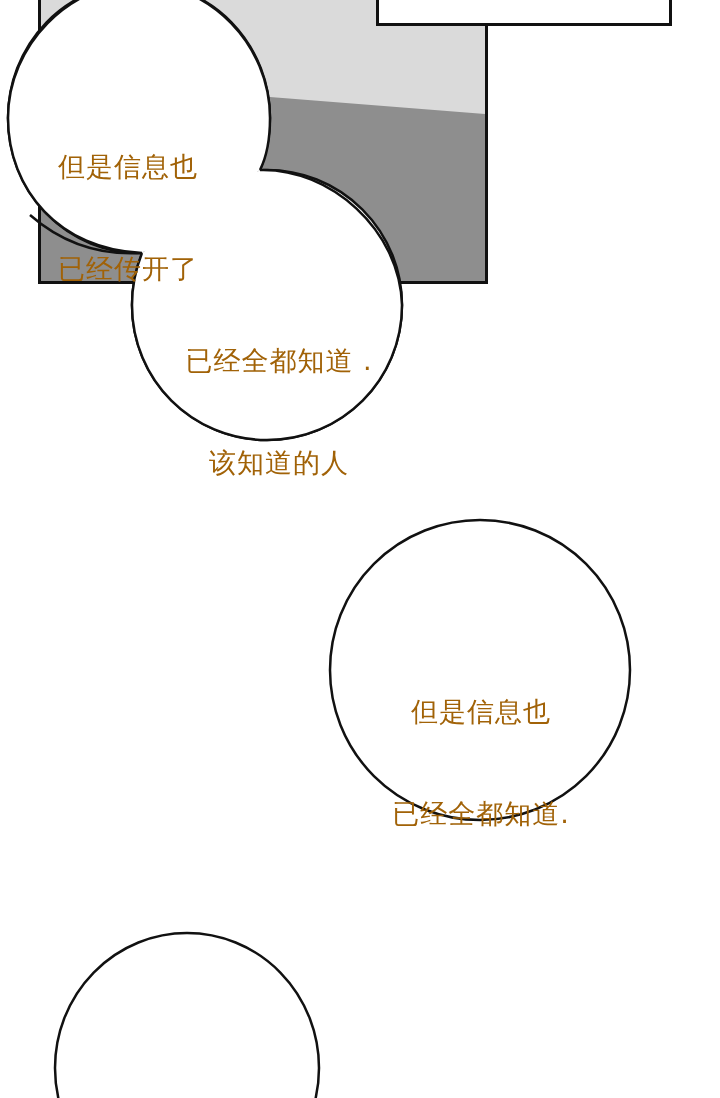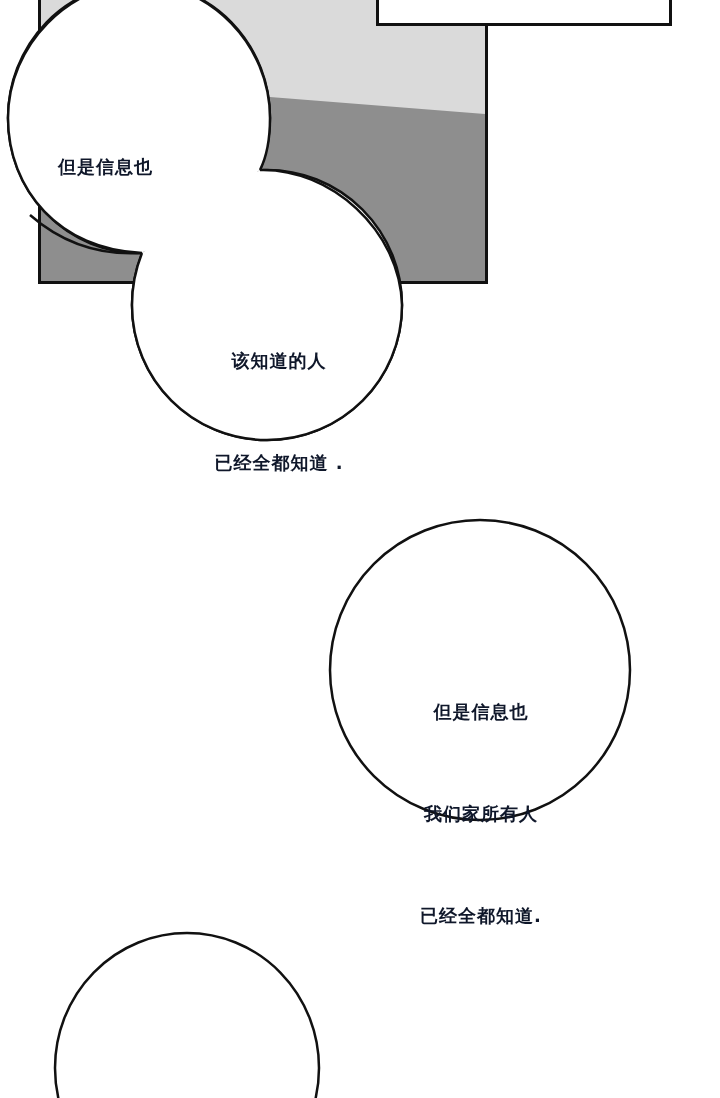--- a/index.html
+++ b/index.html
@@ -6,22 +6,22 @@
   body { width:720px; height:1098px; position:relative; overflow:hidden;
          font-family:"DejaVu Sans","Liberation Sans",sans-serif; }
   .layer { position:absolute; }
   .panel-frame { left:38px; top:-4px; width:450px; height:288px;
                  border:3px solid #111; box-sizing:border-box; overflow:hidden;
                  background:#dadada; }
   .panel-frame svg { display:block; }
   .caption-box { left:376px; top:-4px; width:296px; height:30px;
                  border:3px solid #111; box-sizing:border-box; background:#fff; }
   .bubble-svg { position:absolute; left:0; top:0; }
-  .bubble-text { position:absolute; text-align:center; color:#0f172a;
-                 font-size:18px; line-height:34px; font-weight:bold;
+  .bubble-text { position:absolute; text-align:center; color:#a16207;
+                 font-size:27px; line-height:34px; font-weight:normal;
                  letter-spacing:1px; white-space:pre; }
 </style>
 </head>
 <body>
 
 <div class="layer panel-frame">
   <svg width="444" height="282" viewBox="0 0 444 282">
     <rect x="0" y="0" width="444" height="282" fill="#dadada"></rect>
     <polygon points="0,80 444,115 444,282 0,282" fill="#8e8e8e"></polygon>
   </svg>
@@ -43,29 +43,29 @@
 
   <path d="M 260,170 C 330,168 400,230 402,305 C 402,380 342,440 267,440 C 192,440 132,380 132,305 C 132,285 136,268 142,253" fill="#ffffff" stroke="#111" stroke-width="2.5"></path>
 
   <circle cx="480" cy="670" r="150" fill="#ffffff" stroke="#111" stroke-width="2.5"></circle>
 
   <ellipse cx="187" cy="1068" rx="132" ry="135" fill="#ffffff" stroke="#111" stroke-width="2.5"></ellipse>
 </svg>
 
 <div class="bubble-text" style="left:58px; top:82px;">
   <div>但是信息也</div>
+  <div>已经传开了</div>
 </div>
 
 <div class="bubble-text" style="left:174px; top:276px; width:210px;">
+  <div>已经全都知道 .</div>
   <div>该知道的人</div>
-  <div>已经全都知道 .</div>
 </div>
 
 <div class="bubble-text" style="left:376px; top:627px; width:210px;">
   <div>但是信息也</div>
-  <div>我们家所有人</div>
   <div>已经全都知道.</div>
 </div>
 
 <div class="bubble-text" style="left:104px; top:1027px;">
   <div>我父亲最后</div>
   
 </div>
 
 </body></html>

